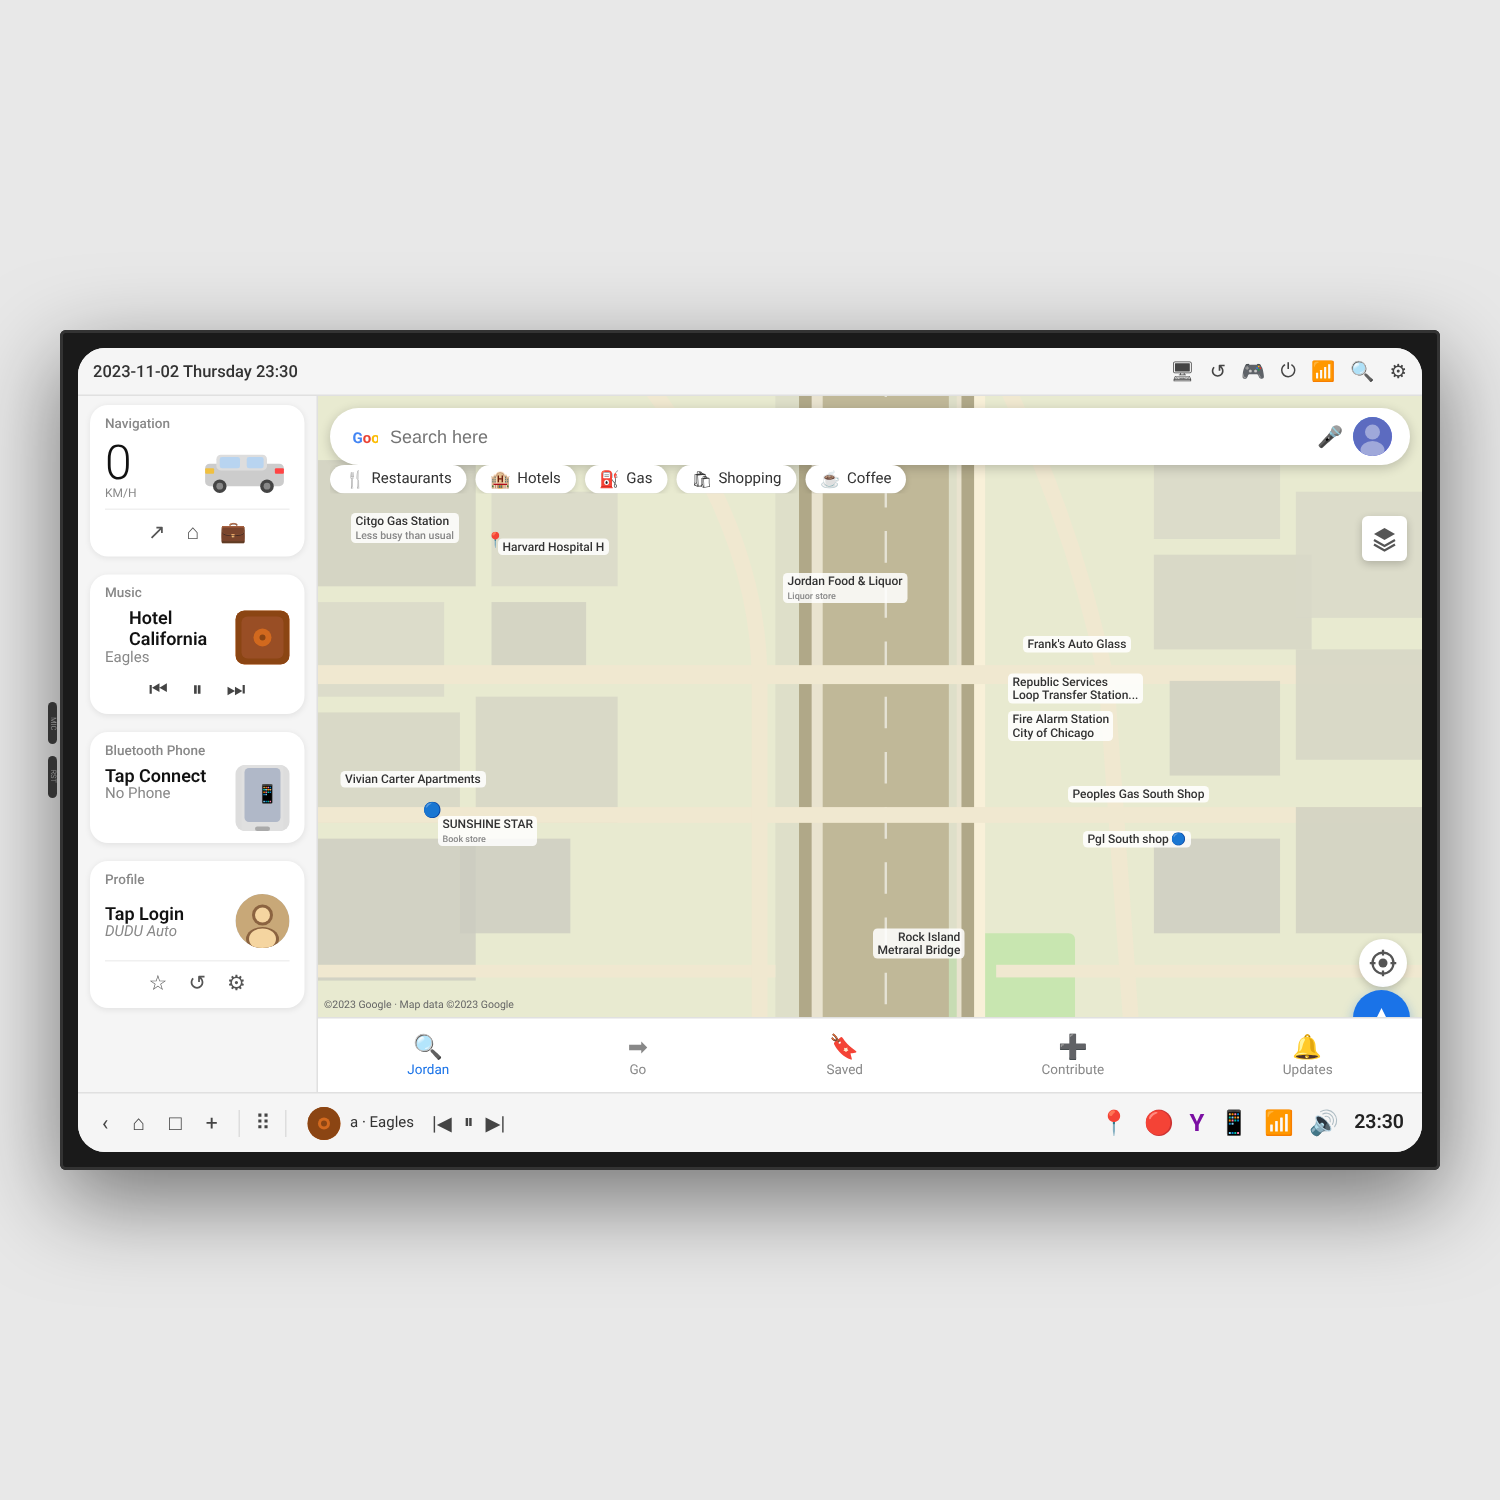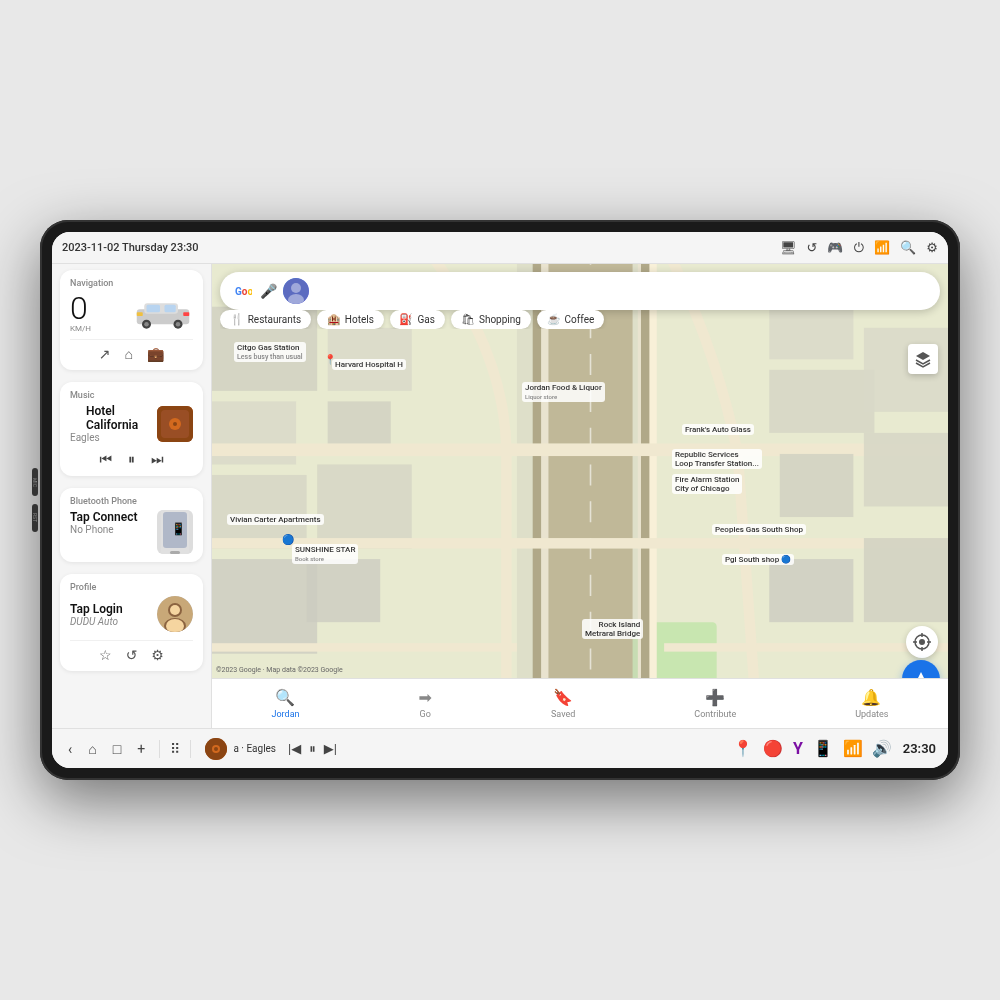--- a/index.html
+++ b/index.html
@@ -10,21 +10,21 @@
       align-items: center;
       width: 1000px;
       height: 1000px;
       font-family: 'Roboto', Arial, sans-serif;
     }
 
     .device-outer {
       width: 920px;
       height: 560px;
       background: #1a1a1a;
-      border-radius: 28px;
+      border-radius: 4px;
       padding: 12px;
       box-shadow: 0 20px 60px rgba(0,0,0,0.5), inset 0 0 0 2px #333;
       position: relative;
     }
 
     .device-inner {
       width: 100%;
       height: 100%;
       background: #fff;
       border-radius: 18px;
@@ -738,20 +738,21 @@
         <div class="map-place-pin" style="top:270px;left:70px;z-index:6;color:#1a73e8;">🔵</div>
 
         <div class="map-search">
 
           <svg class="map-search-google" viewBox="0 0 20 20">
             <circle cx="10" cy="10" r="9" fill="white"></circle>
             <text x="3" y="14" font-size="10" font-weight="bold">
               <tspan fill="#4285F4">G</tspan><tspan fill="#EA4335">o</tspan><tspan fill="#FBBC04">o</tspan><tspan fill="#4285F4">g</tspan><tspan fill="#34A853">l</tspan><tspan fill="#EA4335">e</tspan>
             </text>
           </svg>
+          <input class="map-search-input" type="text" readonly="" placeholder="Search here" style="">
           <span class="map-search-mic">🎤</span>
           <div class="map-search-avatar">
             <svg width="26" height="26" viewBox="0 0 26 26">
               <circle cx="13" cy="13" r="13" fill="#5C6BC0"></circle>
               <circle cx="13" cy="10" r="5" fill="#9FA8DA"></circle>
               <ellipse cx="13" cy="22" rx="8" ry="6" fill="#9FA8DA"></ellipse>
             </svg>
           </div>
         </div>
 

